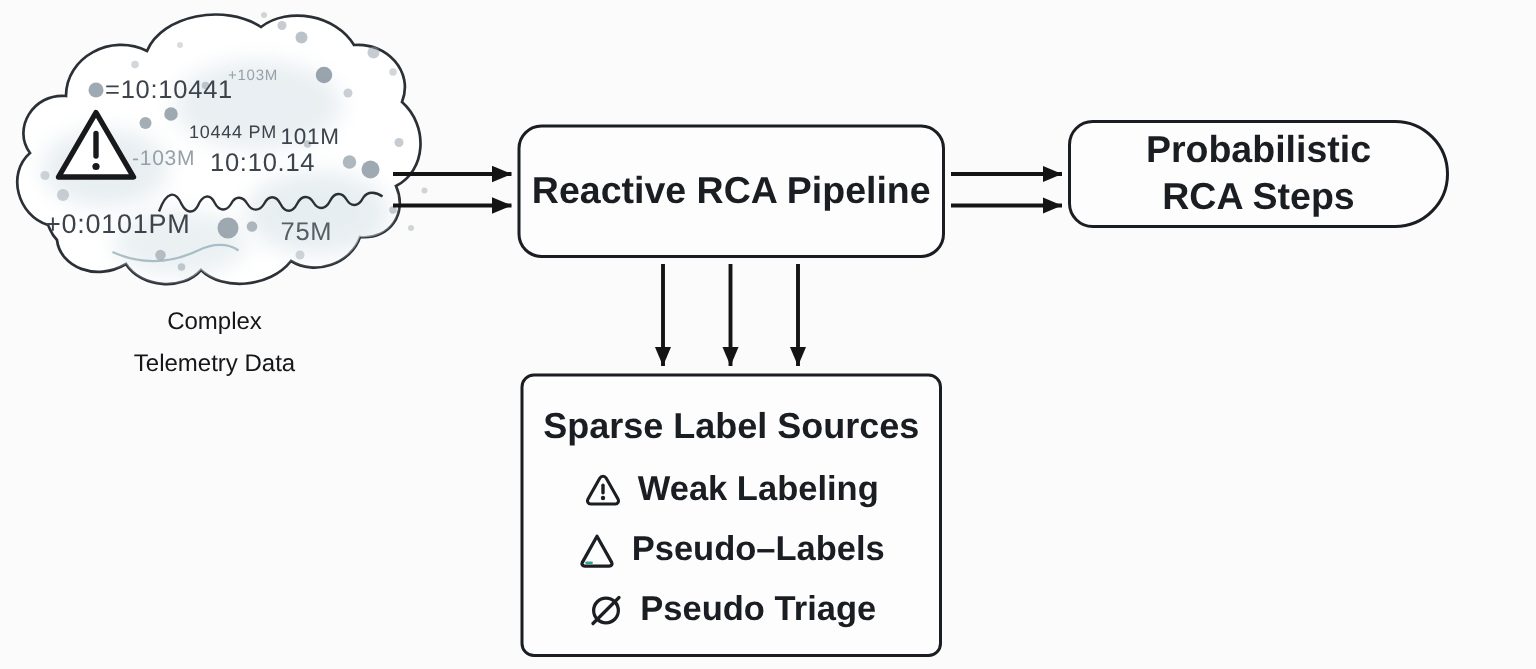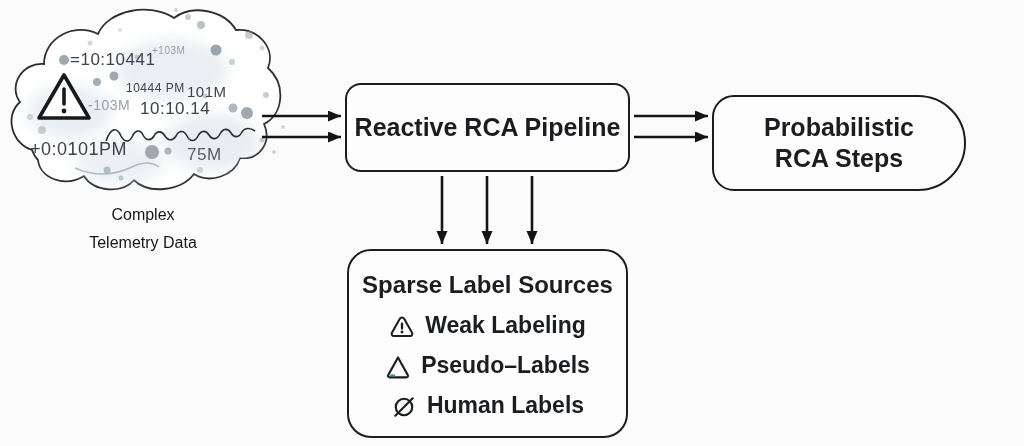--- a/index.html
+++ b/index.html
@@ -17,23 +17,23 @@
     position:absolute;left:40px;top:201px;width:206px;text-align:center;
     font-size:16px;line-height:28px;font-weight:500;color:#141619;z-index:2;
   }
   .node{
     position:absolute;background:#fdfdfd;border:2.5px solid #1a1d21;
     display:flex;align-items:center;justify-content:center;flex-direction:column;
     z-index:3;box-sizing:border-box;
   }
   #pipeline-box{left:345px;top:83px;width:285px;height:89px;border-radius:16px;
     font-size:25px;font-weight:600;}
-  #prob-box{left:712px;top:95px;width:254px;height:96px;
+  #prob-box{left:712px;top:80px;width:254px;height:72px;
     border-radius:22px 48px 48px 22px;font-size:25px;font-weight:600;line-height:31px;text-align:center;}
-  #sparse-box{left:347px;top:249px;width:281px;height:189px;border-radius:24px;
+  #sparse-box{left:347px;top:249px;width:281px;height:189px;border-radius:9px;
     justify-content:flex-start;padding-top:19px;gap:10px;}
   #sparse-box .title{font-size:24px;font-weight:600;line-height:30px;}
   .sparse-item{display:flex;align-items:flex-end;justify-content:center;gap:10px;
     font-size:23px;font-weight:600;line-height:30px;}
   .sparse-item svg{display:block;}
 </style>
 </head>
 <body>
 
 <div id="scene">
@@ -165,17 +165,17 @@
         <line x1="5.6" y1="19.6" x2="8.6" y2="19.6" stroke="#3aa08f" stroke-width="1.8" stroke-linecap="round"></line>
       </svg>
       <span>Pseudo–Labels</span>
     </div>
 
     <div class="sparse-item">
       <svg width="26" height="26" viewBox="0 0 24 24">
         <circle cx="12" cy="12" r="7.6" fill="none" stroke="#1b1e22" stroke-width="2"></circle>
         <line x1="4" y1="20" x2="20" y2="4" stroke="#1b1e22" stroke-width="2" stroke-linecap="round"></line>
       </svg>
-      <span>Human Labels</span>
+      <span>Pseudo Triage</span>
     </div>
   </div>
 
 </div>
 
 </body></html>

